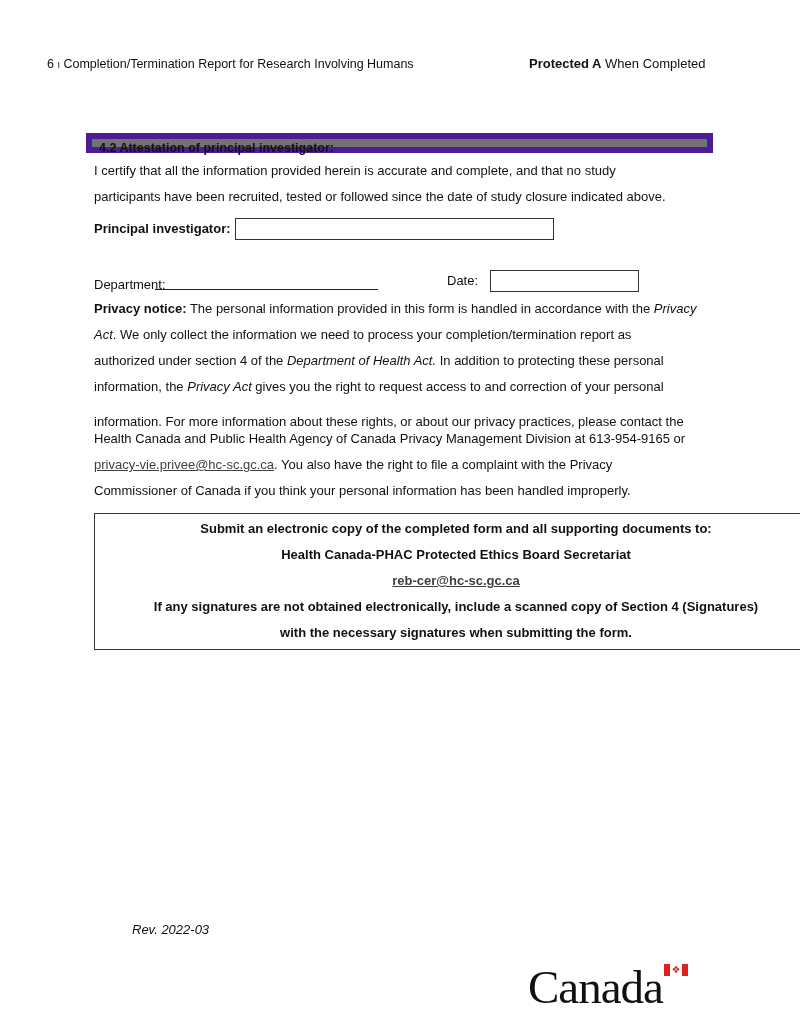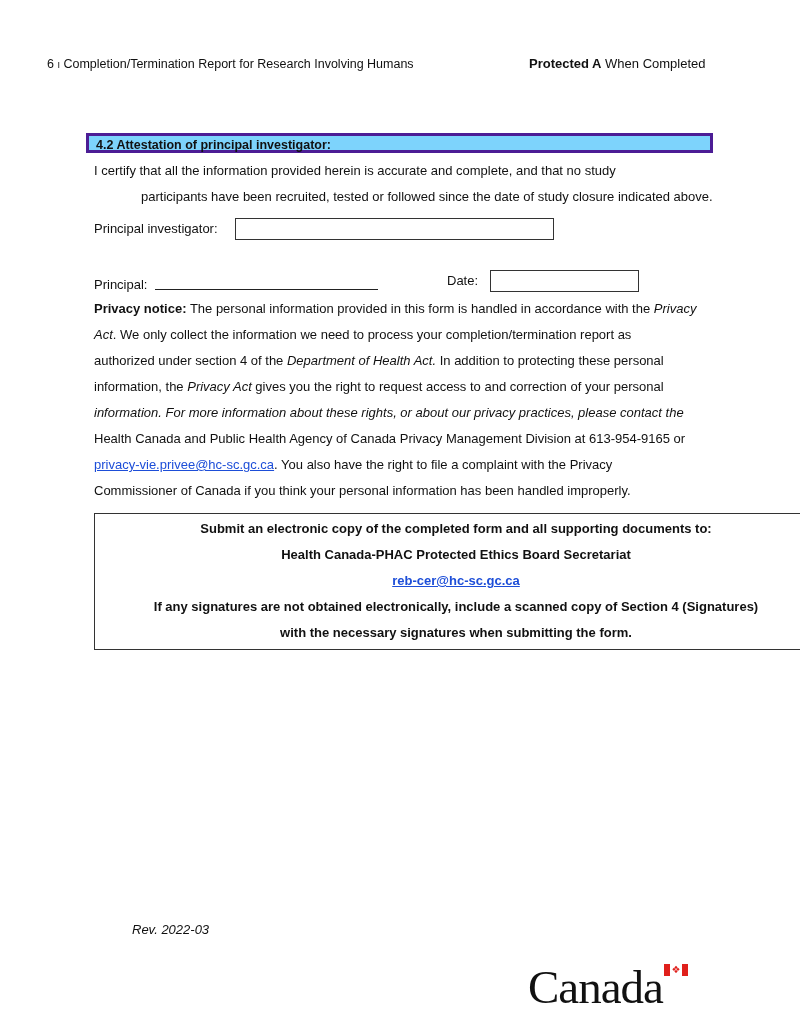--- a/index.html
+++ b/index.html
@@ -2,30 +2,30 @@
 <html><head>
 <meta charset="utf-8">
 <style>
   html, body { margin: 0; padding: 0; background: #ffffff; }
   body { width: 800px; height: 1035px; position: relative; overflow: hidden;
          font-family: "Liberation Sans", sans-serif; color: #111; }
   .abs { position: absolute; }
   .hdr-left { left: 47px; top: 57px; font-size: 12.5px; font-family: "Liberation Sans", sans-serif; color: #111; }
   .hdr-right { left: 529px; top: 56px; font-size: 13px; font-family: "Liberation Sans", sans-serif; }
   .hdr-right b { font-weight: bold; }
-  .sec-title { left: 86px; top: 133px; width: 627px; height: 20px; background: #7dd3fc;
-               border: 3px solid #4c1d95; box-sizing: border-box; }
+  .sec-title { left: 86px; top: 133px; width: 627px; height: 20px; background: #737373;
+               border: 6px solid #4c1d95; box-sizing: border-box; }
   .sec-title span { position: absolute; left: 7px; top: 2px; font-size: 12.5px; font-weight: bold; }
   .line { position: absolute; left: 94px; white-space: nowrap; font-size: 13px; }
-  .lbl-bold { font-weight: normal; }
+  .lbl-bold { font-weight: bold; }
   .input-box { border: 1.3px solid #333; box-sizing: border-box; background: #fff; }
   .pi-box { left: 235px; top: 218px; width: 319px; height: 22px; }
   .date-box { left: 490px; top: 270px; width: 149px; height: 22px; }
   .sig-line { left: 155px; top: 289px; width: 223px; border-bottom: 1px solid #222; }
-  a.link { color: #1d4ed8; text-decoration: underline; }
+  a.link { color: #404040; text-decoration: underline; }
   .submit-box { left: 94px; top: 513px; width: 724px; height: 137px; border: 1.3px solid #333; box-sizing: border-box; }
   .submit-box .row { position: absolute; left: 0; width: 100%; text-align: center; font-size: 13px; font-weight: bold; }
   .rev { left: 94px; top: 922px; font-size: 13px; font-style: italic; margin-left: 38px; }
   .canada { left: 528px; top: 960px; font-family: "Liberation Serif", serif; font-size: 47px; letter-spacing: -1px; color: #111; }
   .flag { left: 664px; top: 964px; width: 24px; height: 12px; display: flex; }
   .flag .bar { width: 6px; height: 100%; background: #e0201c; }
   .flag .mid { width: 12px; height: 100%; background: #fff; display:flex; align-items:center; justify-content:center; color:#e0201c; font-size: 10px; line-height: 1;}
 </style>
 </head>
 <body>
@@ -37,47 +37,47 @@
 </div>
 <div class="abs hdr-right">
   <b>Protected A</b><span> When Completed</span>
 </div>
 
 <div class="abs sec-title">
   <span>4.2 Attestation of principal investigator:</span>
 </div>
 
 <div class="line" style="top:163px;">I certify that all the information provided herein is accurate and complete, and that no study</div>
-<div class="line" style="top:189px;margin-left:47px;">participants have been recruited, tested or followed since the date of study closure indicated above.</div>
+<div class="line" style="top:189px;">participants have been recruited, tested or followed since the date of study closure indicated above.</div>
 
 <div class="line lbl-bold" style="top:221px;">Principal investigator:</div>
 <div class="abs input-box pi-box">
   <span></span>
 </div>
 
-<div class="line" style="top:277px;">Principal:</div>
+<div class="line" style="top:277px;">Department:</div>
 <div class="abs sig-line"></div>
 <div class="abs" style="left:447px; top:273px; font-size:13px;">Date:</div>
 <div class="abs input-box date-box">
   <span></span>
 </div>
 
 <div class="line" style="top:301px;">
   <b>Privacy notice:</b><span> The personal information provided in this form is handled in accordance with the </span><i>Privacy</i>
 </div>
 <div class="line" style="top:327px;">
   <i>Act</i><span>. We only collect the information we need to process your completion/termination report as</span>
 </div>
 <div class="line" style="top:353px;">
   <span>authorized under section 4 of the </span><i>Department of Health Act.</i><span> In addition to protecting these personal</span>
 </div>
 <div class="line" style="top:379px;">
   <span>information, the </span><i>Privacy Act</i><span> gives you the right to request access to and correction of your personal</span>
 </div>
-<div class="line" style="top:405px;font-style:italic;">information. For more information about these rights, or about our privacy practices, please contact the</div>
+<div class="line" style="top:414px;">information. For more information about these rights, or about our privacy practices, please contact the</div>
 <div class="line" style="top:431px;">Health Canada and Public Health Agency of Canada Privacy Management Division at 613-954-9165 or</div>
 <div class="line" style="top:457px;">
   <a class="link">privacy-vie.privee@hc-sc.gc.ca</a><span>. You also have the right to file a complaint with the Privacy</span>
 </div>
 <div class="line" style="top:483px;">Commissioner of Canada if you think your personal information has been handled improperly.</div>
 
 <div class="abs submit-box">
   <div class="row" style="top:7px;">Submit an electronic copy of the completed form and all supporting documents to:</div>
   <div class="row" style="top:33px;">Health Canada-PHAC Protected Ethics Board Secretariat</div>
   <div class="row" style="top:59px;">

